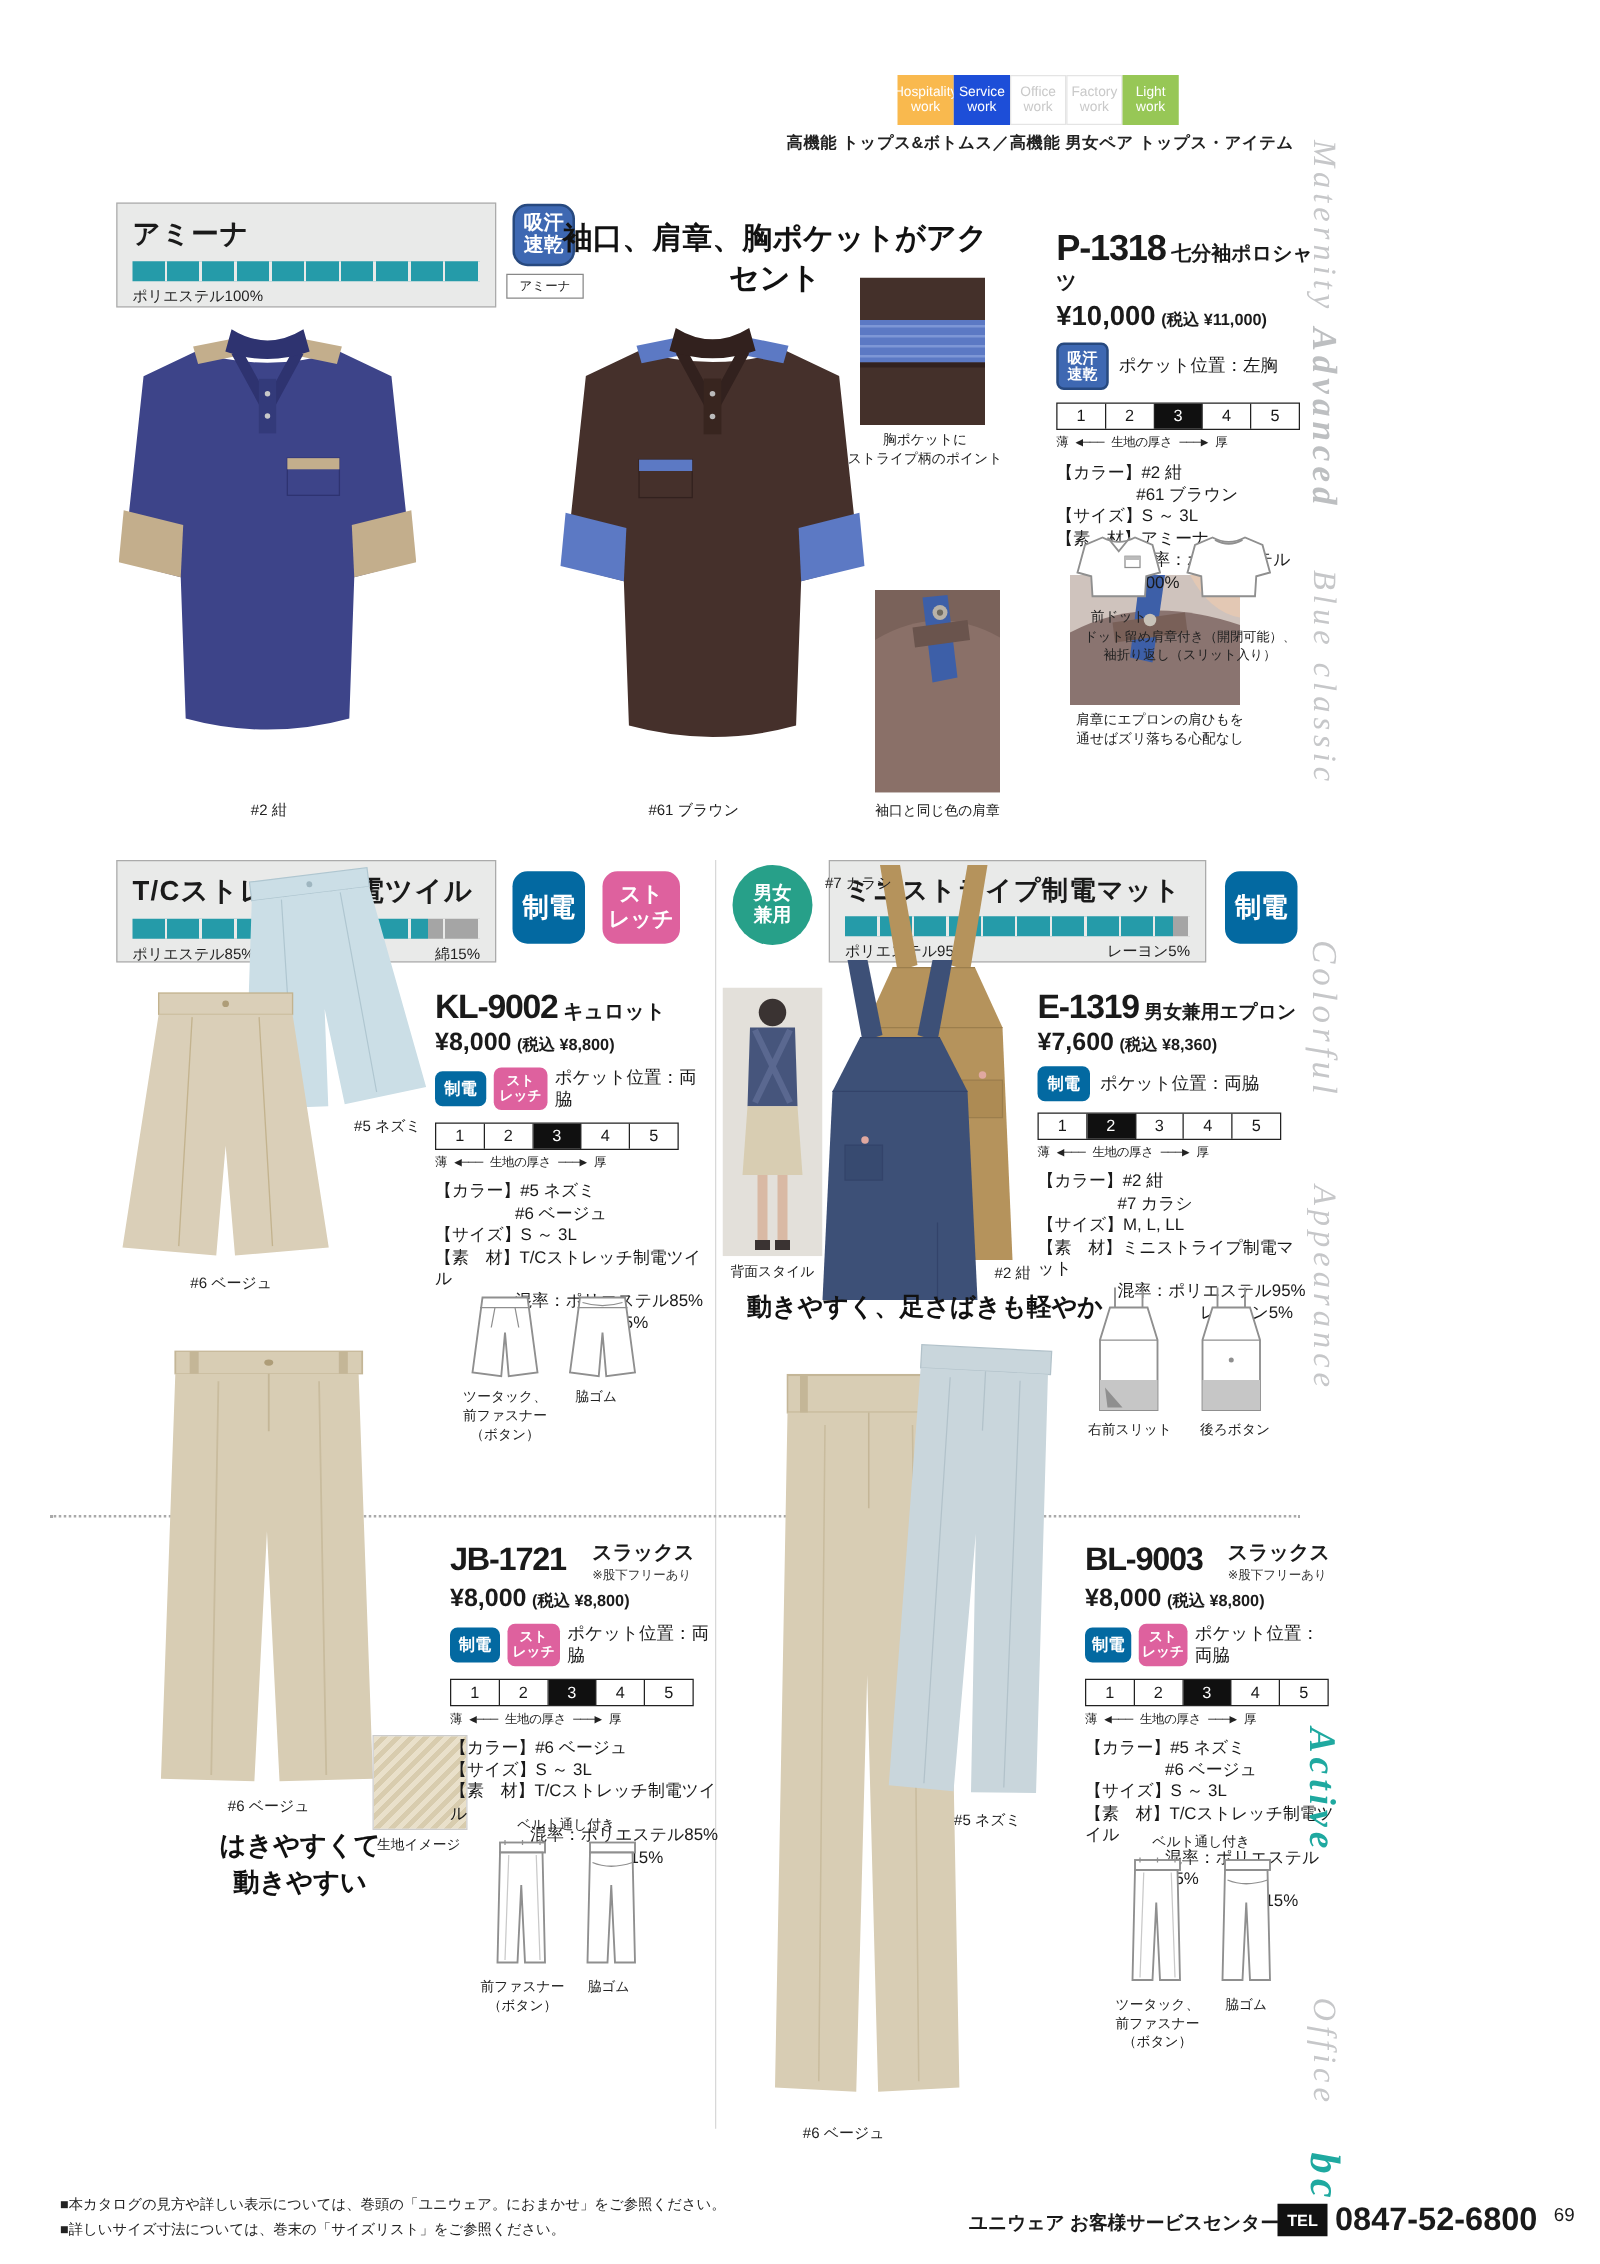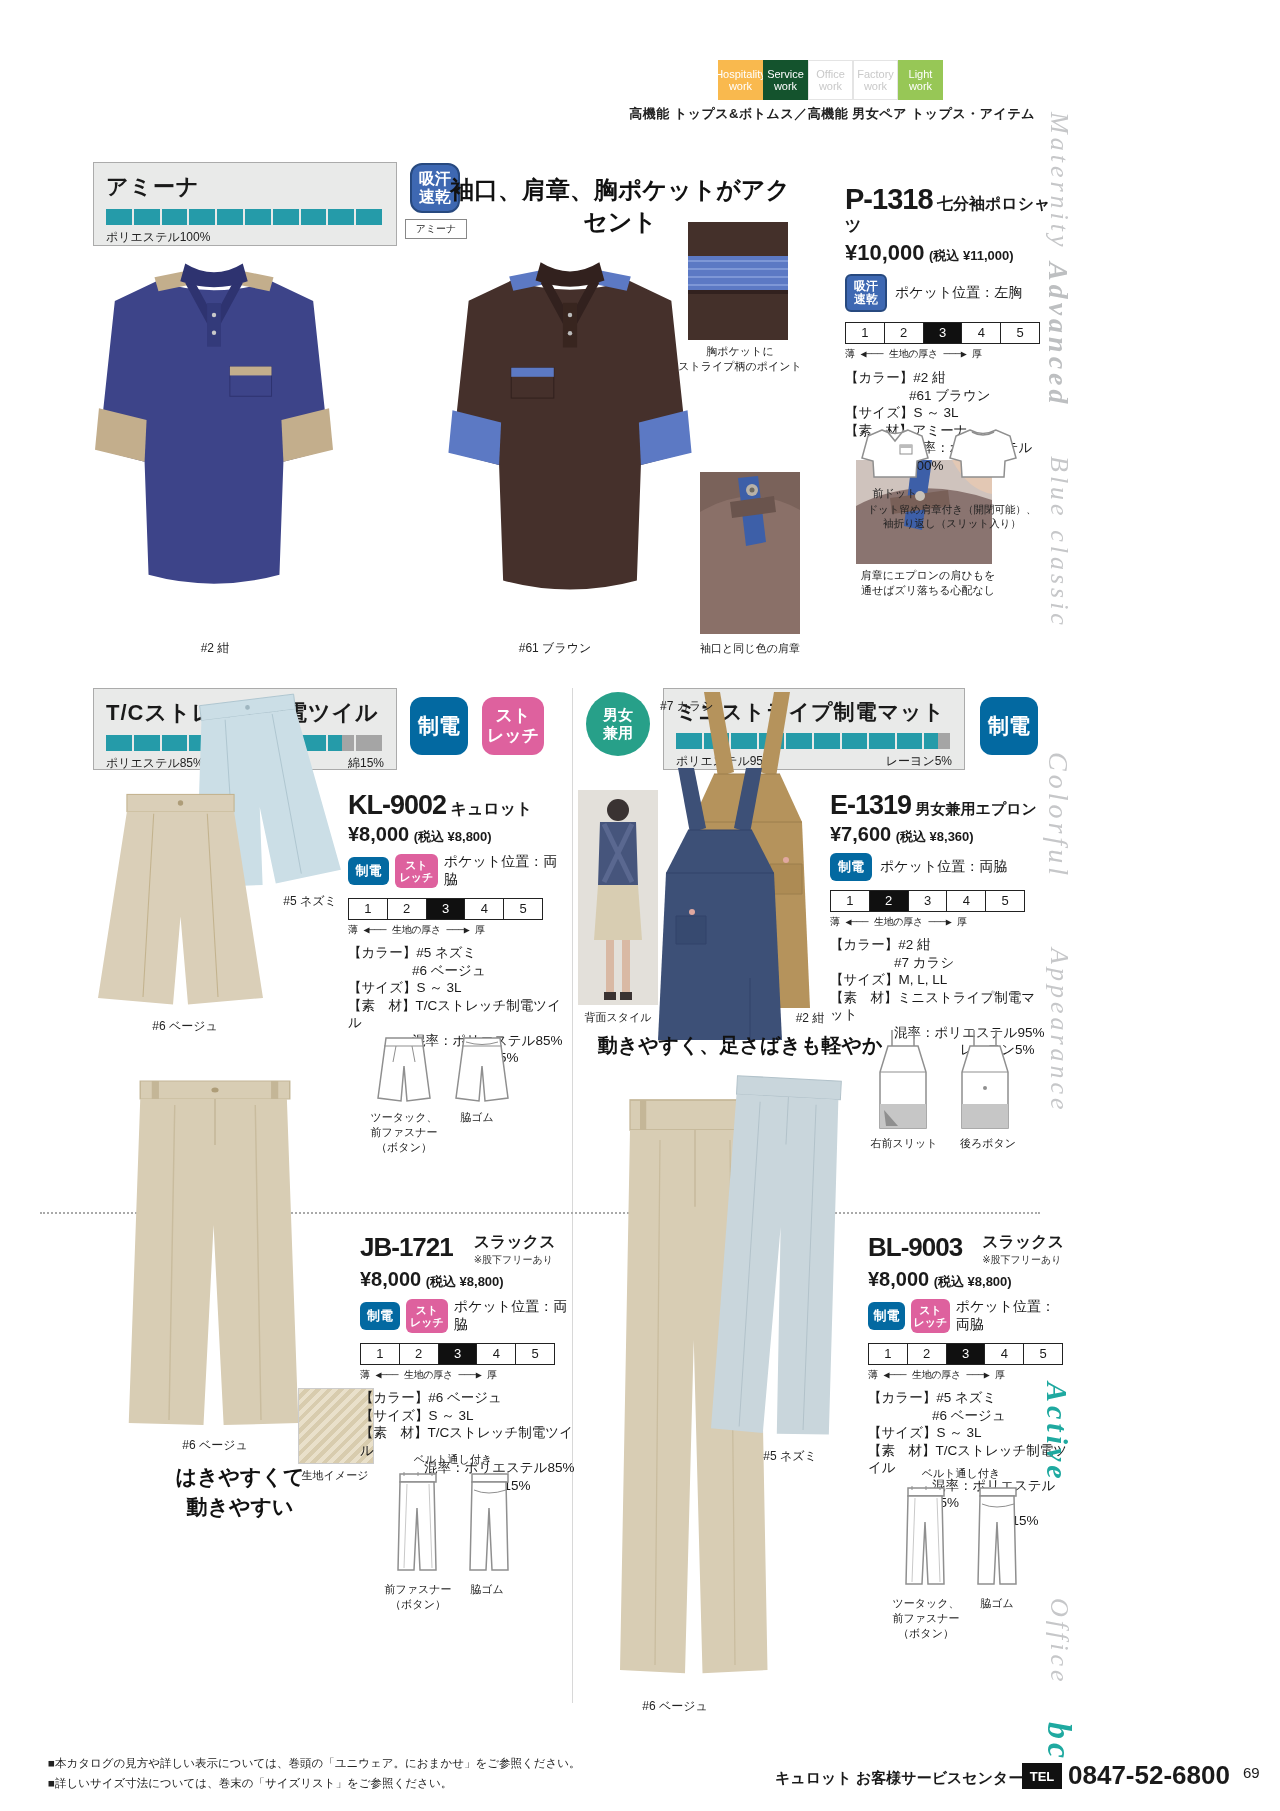--- a/index.html
+++ b/index.html
@@ -3,21 +3,21 @@
 <meta charset="utf-8">
 <style>
   html,body{margin:0;padding:0;background:#fff;}
   body{font-family:"Liberation Sans","DejaVu Sans",sans-serif;color:#1a1a1a;}
   #page{position:relative;width:1280px;height:1811px;background:#fff;overflow:hidden;}
   .abs{position:absolute;}
   
   .tab{width:45px;height:40px;display:flex;flex-direction:column;align-items:center;justify-content:center;
        font-size:11px;line-height:12.5px;color:#fff;box-sizing:border-box;}
   .tab-orange{background:#F9B94E;}
-  .tab-pink{background:#14532d;}
+  .tab-pink{background:#1d4ed8;}
   .tab-green{background:#97C756;}
   .tab-off{background:#fff;color:#C9C9C9;border:1px solid #E4E4E4;}
   .subtitle{font-size:13px;color:#222;text-align:right;font-weight:bold;letter-spacing:.5px;}
   
   .fh{background:#E9EAE9;border:1px solid #ABABAB;box-sizing:border-box;padding:9px 12px 6px 12px;}
   .fh-t{font-size:22px;font-weight:bold;letter-spacing:1px;}
   .bar{height:16px;position:relative;margin-top:7px;}
   .bar:after{content:"";position:absolute;inset:0;
      background:repeating-linear-gradient(90deg,transparent 0 calc(10% - 2px),#E9EAE9 calc(10% - 2px) 10%);}
   .bar100{background:#259BA9;}
@@ -613,18 +613,18 @@
   <div class="abs vw" style="left:1042px;top:262px;font-size:28px;font-weight:bold;color:#BDBFC1;">Advanced</div>
   <div class="abs vw" style="left:1044px;top:456px;font-size:26px;">Blue classic</div>
   <div class="abs vw" style="left:1042px;top:752px;font-size:28px;">Colorful</div>
   <div class="abs vw" style="left:1044px;top:948px;font-size:26px;">Appearance</div>
   <div class="abs vw vw-accent" style="left:1040px;top:1382px;font-size:30px;">Active</div>
   <div class="abs vw" style="left:1044px;top:1598px;font-size:26px;">Office</div>
   <div class="abs vw vw-accent" style="left:1040px;top:1722px;font-size:34px;">bc</div>
 
   <div class="abs foot" style="left:48px;top:1756px;">■本カタログの見方や詳しい表示については、巻頭の「ユニウェア。におまかせ」をご参照ください。</div>
   <div class="abs foot" style="left:48px;top:1776px;">■詳しいサイズ寸法については、巻末の「サイズリスト」をご参照ください。</div>
-  <div class="abs" style="left:775px;top:1769px;font-size:15px;font-weight:bold;">キュロット お客様サービスセンター</div>
+  <div class="abs" style="left:775px;top:1769px;font-size:15px;font-weight:bold;">ユニウェア お客様サービスセンター</div>
   <div class="abs telbox" style="left:1022px;top:1763px;width:40px;height:26px;">TEL</div>
   <div class="abs tel" style="left:1068px;top:1760px;">0847-52-6800</div>
   <div class="abs" style="left:1243px;top:1764px;font-size:15px;">69</div>
 
 </div>
 
 </body></html>

